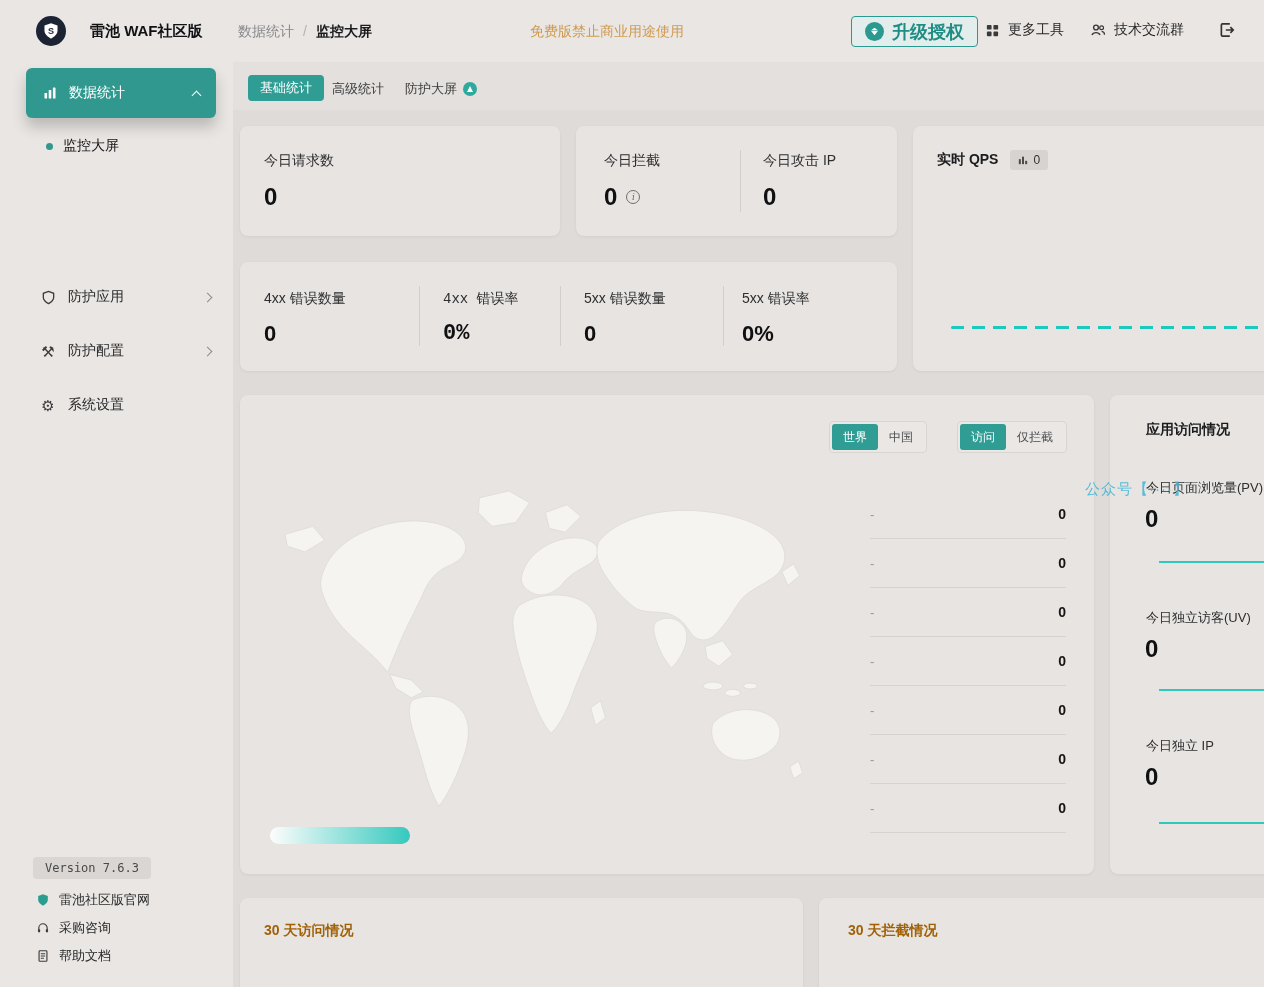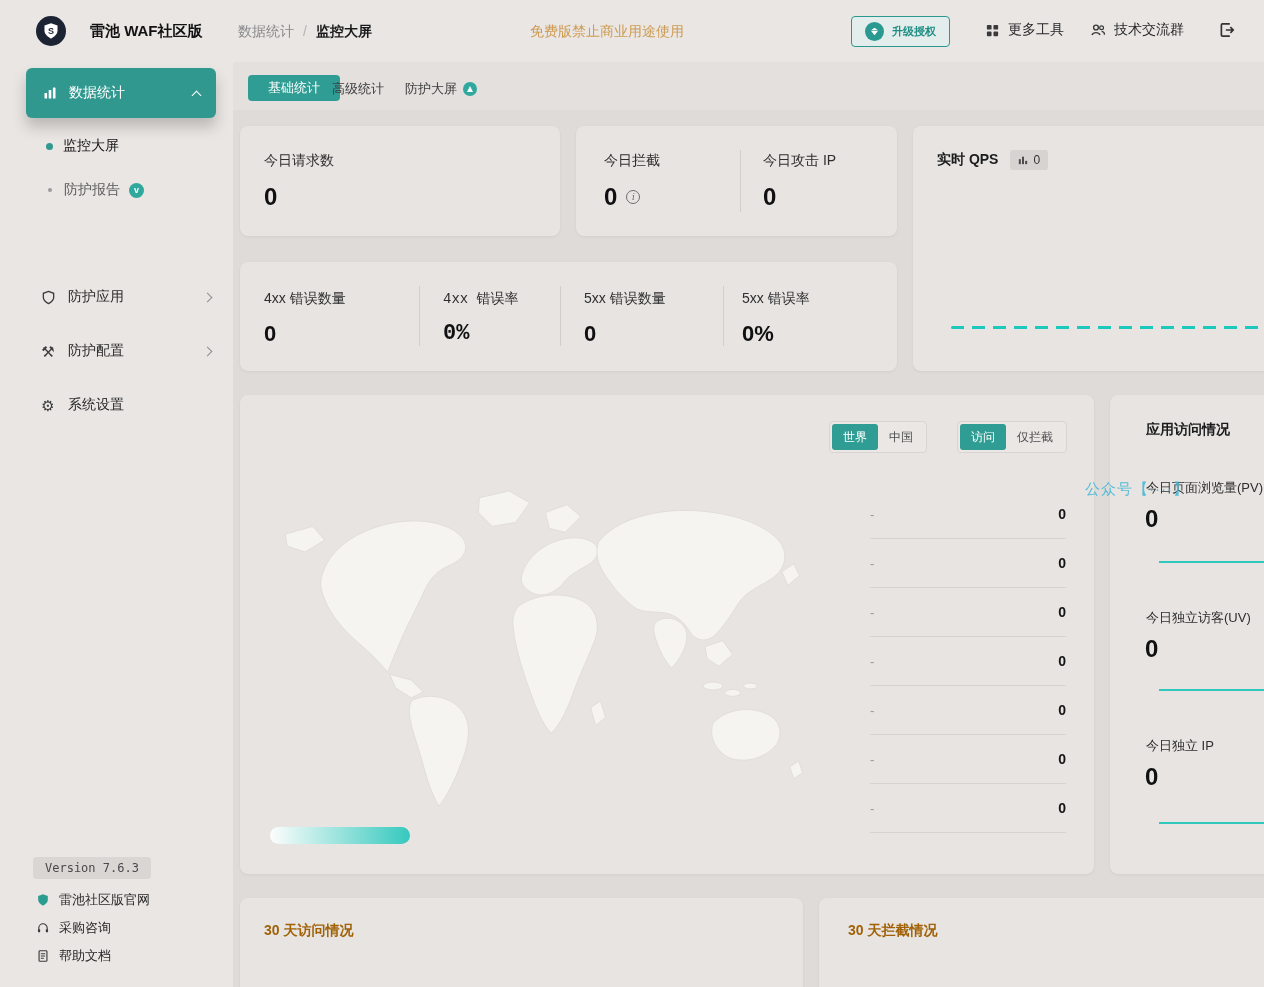--- a/index.html
+++ b/index.html
@@ -17,21 +17,21 @@
           display:flex; align-items:center; justify-content:center; }
   .logo-s { position:absolute; font-size:9px; font-weight:bold; color:#1c2333; }
   .app-title { position:absolute; left:76px; top:22px; font-size:15px; font-weight:bold; color:#121214;margin-left:14px; }
   .breadcrumb { position:absolute; left:238px; top:23px; font-size:14px; display:flex; gap:9px; }
   .bc-parent { color:#8a8a8c; cursor:pointer; }
   .bc-sep { color:#b6b3b0; }
   .bc-cur { color:#1b1b1d; font-weight:600; }
   .warning { position:absolute; left:530px; top:23px; font-size:14px; color:#cf9a50; }
   .upgrade { position:absolute; left:851px; top:16px; height:31px; display:flex; align-items:center; gap:8px;
              padding:0 13px; border:1px solid #2a9a91; border-radius:4px; background:#e3edeb; cursor:pointer; }
-  .upgrade-label { font-size:11px; font-weight:bold; color:#1f8d84;text-align:center; }
+  .upgrade-label { font-size:18px; font-weight:bold; color:#1f8d84;text-align:center; }
   .up-icon { width:19px; height:19px; border-radius:50%; background:#2a9a91; display:flex; align-items:center; justify-content:center; }
   .hbtn { position:absolute; top:21px; display:flex; align-items:center; gap:8px; font-size:14px; color:#29292b; cursor:pointer; }
   .hbtn svg { color:#3a3a3c; }
   .more-tools { left:985px; }
   .tech-group { left:1090px; }
   .logout { position:absolute; left:1218px; top:21px; width:20px; height:20px; color:#333; cursor:pointer; }
 
   
   aside { position:absolute; left:0; top:62px; width:233px; bottom:0; background:#e9e6e3; z-index:5; }
   .side-active { position:absolute; left:26px; top:6px; width:190px; height:50px; background:#31988f; border-radius:6px;
@@ -55,21 +55,21 @@
   .glyph-icon { font-size:15px; line-height:1; color:#3c3c3e; }
   .menu-item .chev { margin-left:auto; }
   .mi1 { top:154px; } .mi2 { top:208px; } .mi3 { top:262px; } .mi4 { top:316px; }
   .version { position:absolute; left:33px; top:795px; padding:4px 12px; background:#d9d6d3; border-radius:4px;
              font-family:"DejaVu Sans Mono","Liberation Mono",monospace; font-size:12px; color:#4a4a4c; }
   .flink { position:absolute; left:36px; display:flex; align-items:center; gap:9px; font-size:13px; color:#29292b; cursor:pointer;text-align:center; }
   .fl1 { top:829px; } .fl2 { top:857px; } .fl3 { top:885px; }
   .flink svg { flex:0 0 auto; }
 
   
-  .tab-basic { position:absolute; left:248px; top:75px; height:26px; display:flex; align-items:center; padding:0 20px;
+  .tab-basic { position:absolute; left:248px; top:75px; height:26px; display:flex; align-items:center; padding:0 12px;
                background:#2f9d94; color:#fff; border:none; border-radius:4px; font-size:13px; z-index:2; cursor:pointer; }
   .tab-plain { position:absolute; top:80px; font-size:13px; color:#3c3c3e; z-index:2; cursor:pointer; display:flex; align-items:center; gap:6px;text-align:center; }
   .tab-adv { left:332px; }
   .tab-screen { left:405px; }
   .screen-badge { width:14px; height:14px; border-radius:50%; background:#2fa89e; display:flex; align-items:center; justify-content:center; }
   .tri-up { width:0; height:0; border-left:3.5px solid transparent; border-right:3.5px solid transparent; border-bottom:6px solid #fff; }
 
   
   .card { position:absolute; background:#e7e4e1; border-radius:8px; box-shadow:0 1px 3px rgba(0,0,0,.06); z-index:1; }
   #card-requests { left:240px; top:126px; width:320px; height:110px; }
@@ -199,25 +199,20 @@
           <rect x="10.9" y="2.5" width="2.6" height="11" rx="0.6"></rect>
         </g>
       </svg>
       <span>数据统计</span>
       <span class="chev up"></span>
     </div>
 
     <div class="sub-item sub1">
       <span class="dot"></span>
       <span>监控大屏</span>
-    </div>
-    <div class="sub-item sub2 dim">
-      <span class="dot"></span>
-      <span>防护报告</span>
-      <span class="badge-v">v</span>
     </div>
 
 
     <div class="menu-item mi2">
       <span class="mi-icon">
         <svg width="15" height="15" viewBox="0 0 16 16">
           <path d="M8 1.5 L13.5 3.5 V8 C13.5 11.5 8 14.5 8 14.5 C8 14.5 2.5 11.5 2.5 8 V3.5 Z" fill="none" stroke="currentColor" stroke-width="1.4"></path>
         </svg>
       </span>
       <span>防护应用</span>

